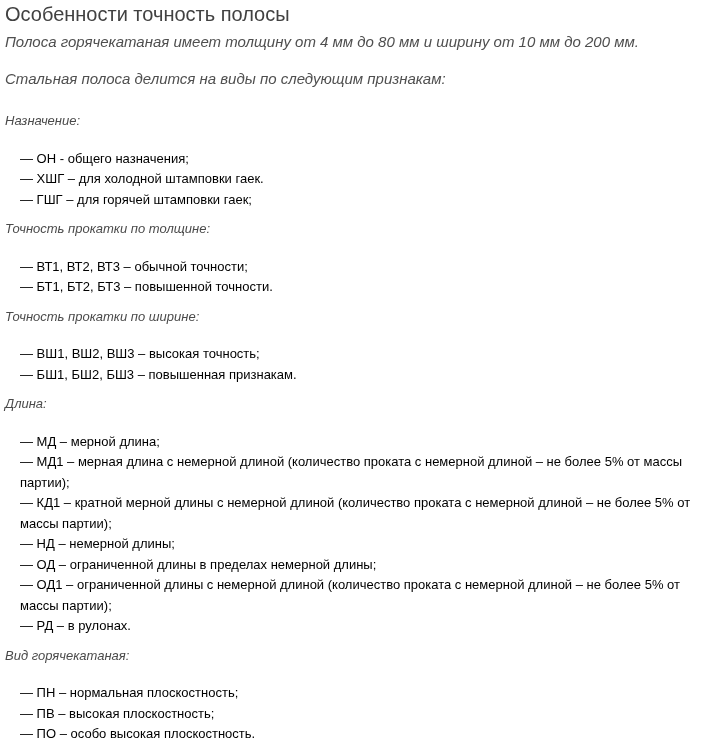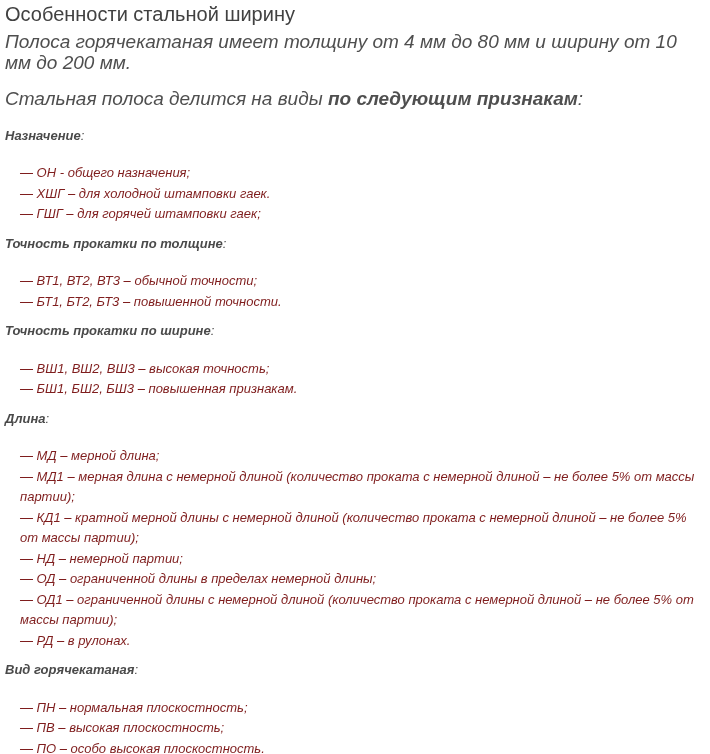--- a/index.html
+++ b/index.html
@@ -17,52 +17,51 @@
   .title {
     font-size: 20px;
     line-height: 20px;
     font-weight: 400;
     font-style: normal;
     color: #414141;
     margin: 2px 0 0 0;
   }
   .para {
     font-style: italic;
-    font-size: 19px;
+    font-size: 15px;
     line-height: 20.5px;
     color: #4f4f4f;
     margin: 16px 0 0 0;
   }
   .para.first { margin-top: 8px; }
-  .para b, .hdr b { font-weight: 700; text-align: right; }
+  .para b, .hdr b { font-weight: 400; text-align: right; }
   .hdr {
     font-style: italic;
     font-size: 13px;
     line-height: 20.5px;
     color: #4a4a4a;
     margin: 9px 0 0 0;
   }
-  .hdr.after-para { margin-top: 16px; }
+  .hdr.after-para { margin-top: 22px; }
   .items {
     margin: 17px 0 0 0;
     padding-left: 15px;
   }
   .item {
-    font-style: italic;
     font-size: 13px;
     line-height: 20.5px;
-    color: #7f1d1d;
+    color: #000000;
   }
 </style>
 </head>
 <body>
 
 <div class="page">
 
-  <h1 class="title">Особенности стальной ширину</h1>
+  <h1 class="title">Особенности точность полосы</h1>
 
   <p class="para first">Полоса горячекатаная имеет толщину от 4 мм до 80 мм и ширину от 10 мм до 200 мм.</p>
 
   <p class="para"><span>Стальная полоса делится на виды </span><b>по следующим признакам</b><span>:</span></p>
 
   <p class="hdr after-para"><b>Назначение</b><span>:</span></p>
   <div class="items">
     <div class="item">— ОН - общего назначения;</div>
     <div class="item">— ХШГ – для холодной штамповки гаек.</div>
     <div class="item">— ГШГ – для горячей штамповки гаек;</div>
@@ -78,21 +77,21 @@
   <div class="items">
     <div class="item">— ВШ1, ВШ2, ВШ3 – высокая точность;</div>
     <div class="item">— БШ1, БШ2, БШ3 – повышенная признакам.</div>
   </div>
 
   <p class="hdr"><b>Длина</b><span>:</span></p>
   <div class="items">
     <div class="item">— МД – мерной длина;</div>
     <div class="item">— МД1 – мерная длина с немерной длиной (количество проката с немерной длиной – не более 5% от массы партии);</div>
     <div class="item">— КД1 – кратной мерной длины с немерной длиной (количество проката с немерной длиной – не более 5% от массы партии);</div>
-    <div class="item">— НД – немерной партии;</div>
+    <div class="item">— НД – немерной длины;</div>
     <div class="item">— ОД – ограниченной длины в пределах немерной длины;</div>
     <div class="item">— ОД1 – ограниченной длины с немерной длиной (количество проката с немерной длиной – не более 5% от массы партии);</div>
     <div class="item">— РД – в рулонах.</div>
   </div>
 
   <p class="hdr"><b>Вид горячекатаная</b><span>:</span></p>
   <div class="items">
     <div class="item">— ПН – нормальная плоскостность;</div>
     <div class="item">— ПВ – высокая плоскостность;</div>
     <div class="item">— ПО – особо высокая плоскостность.</div>

